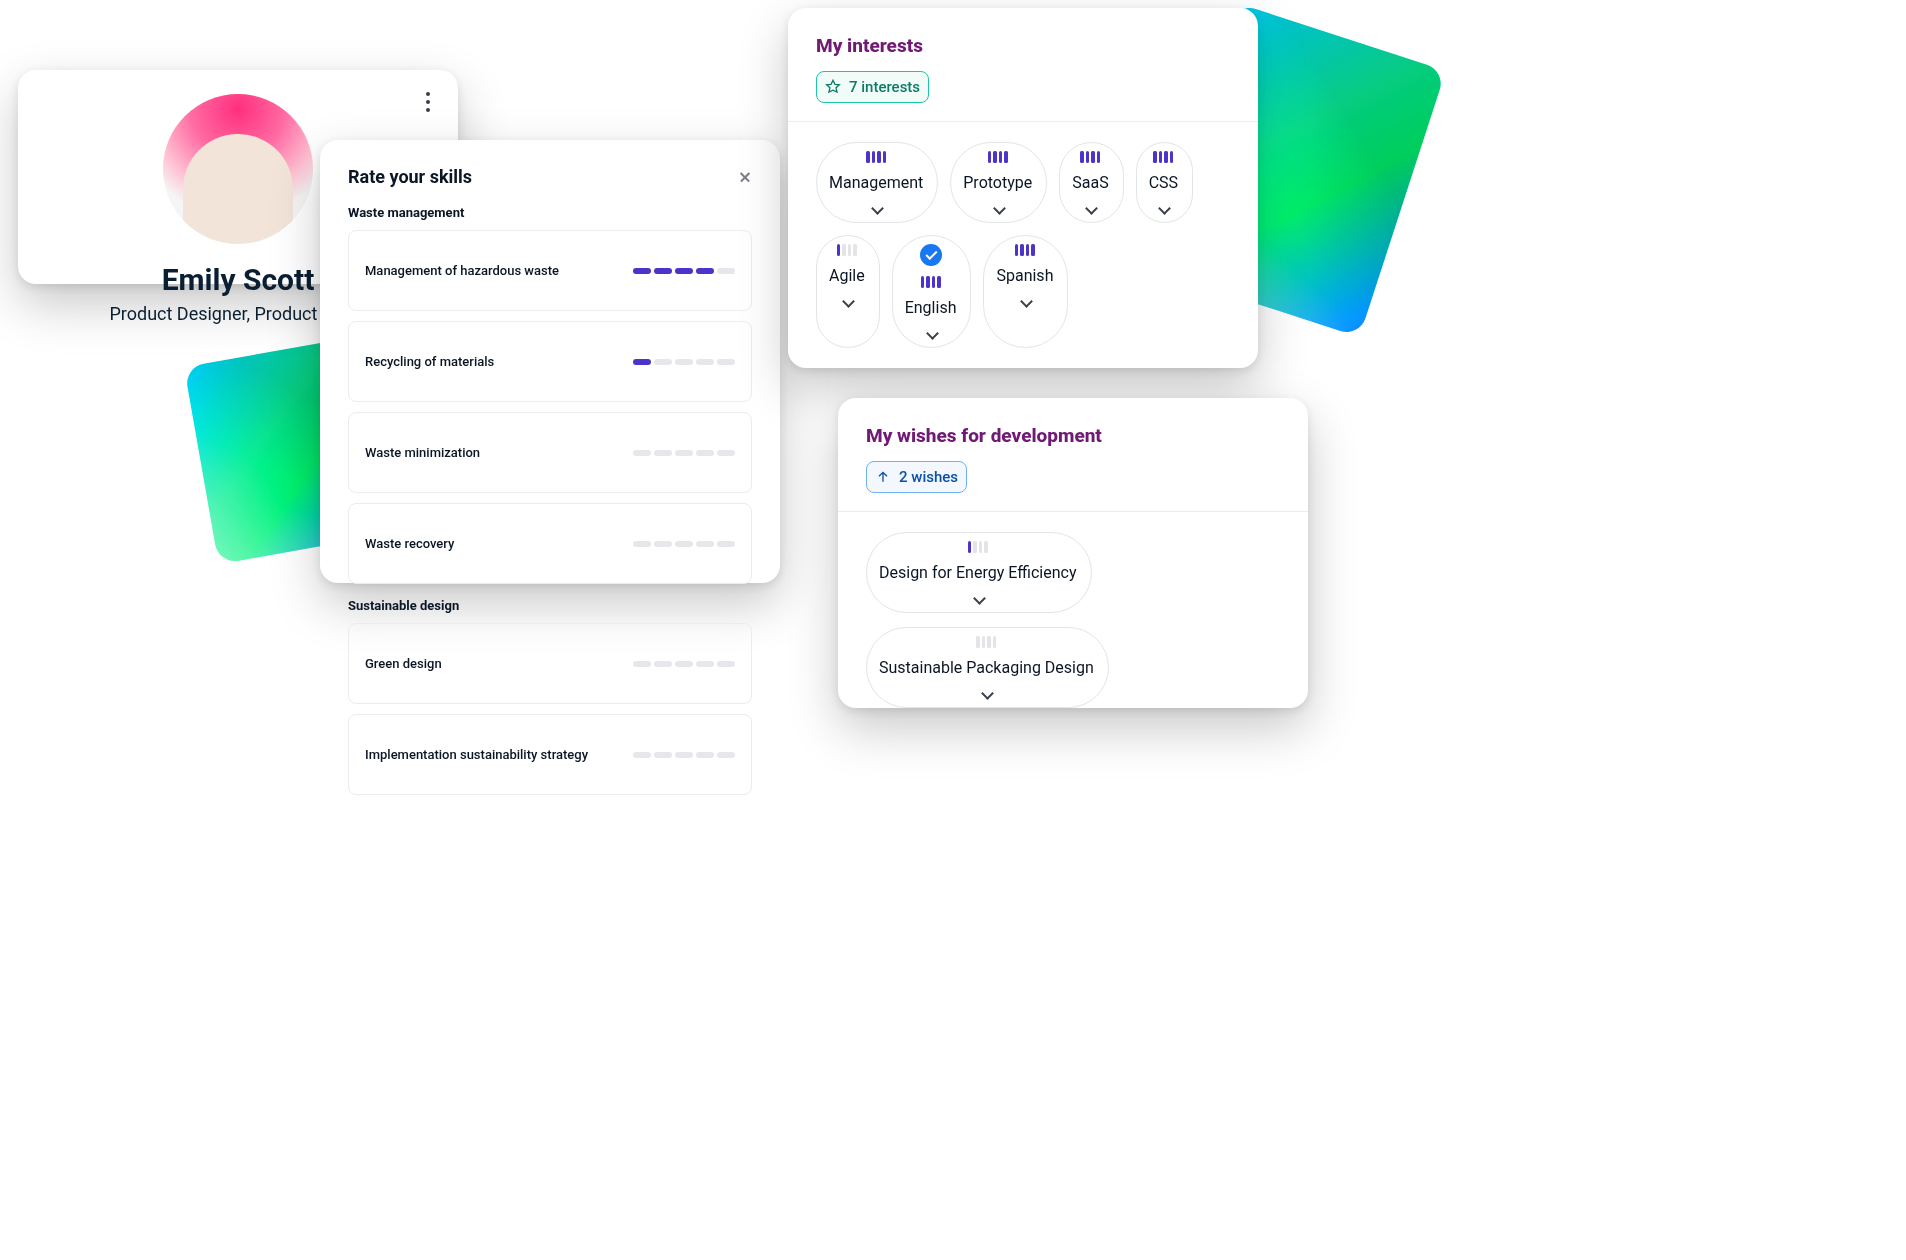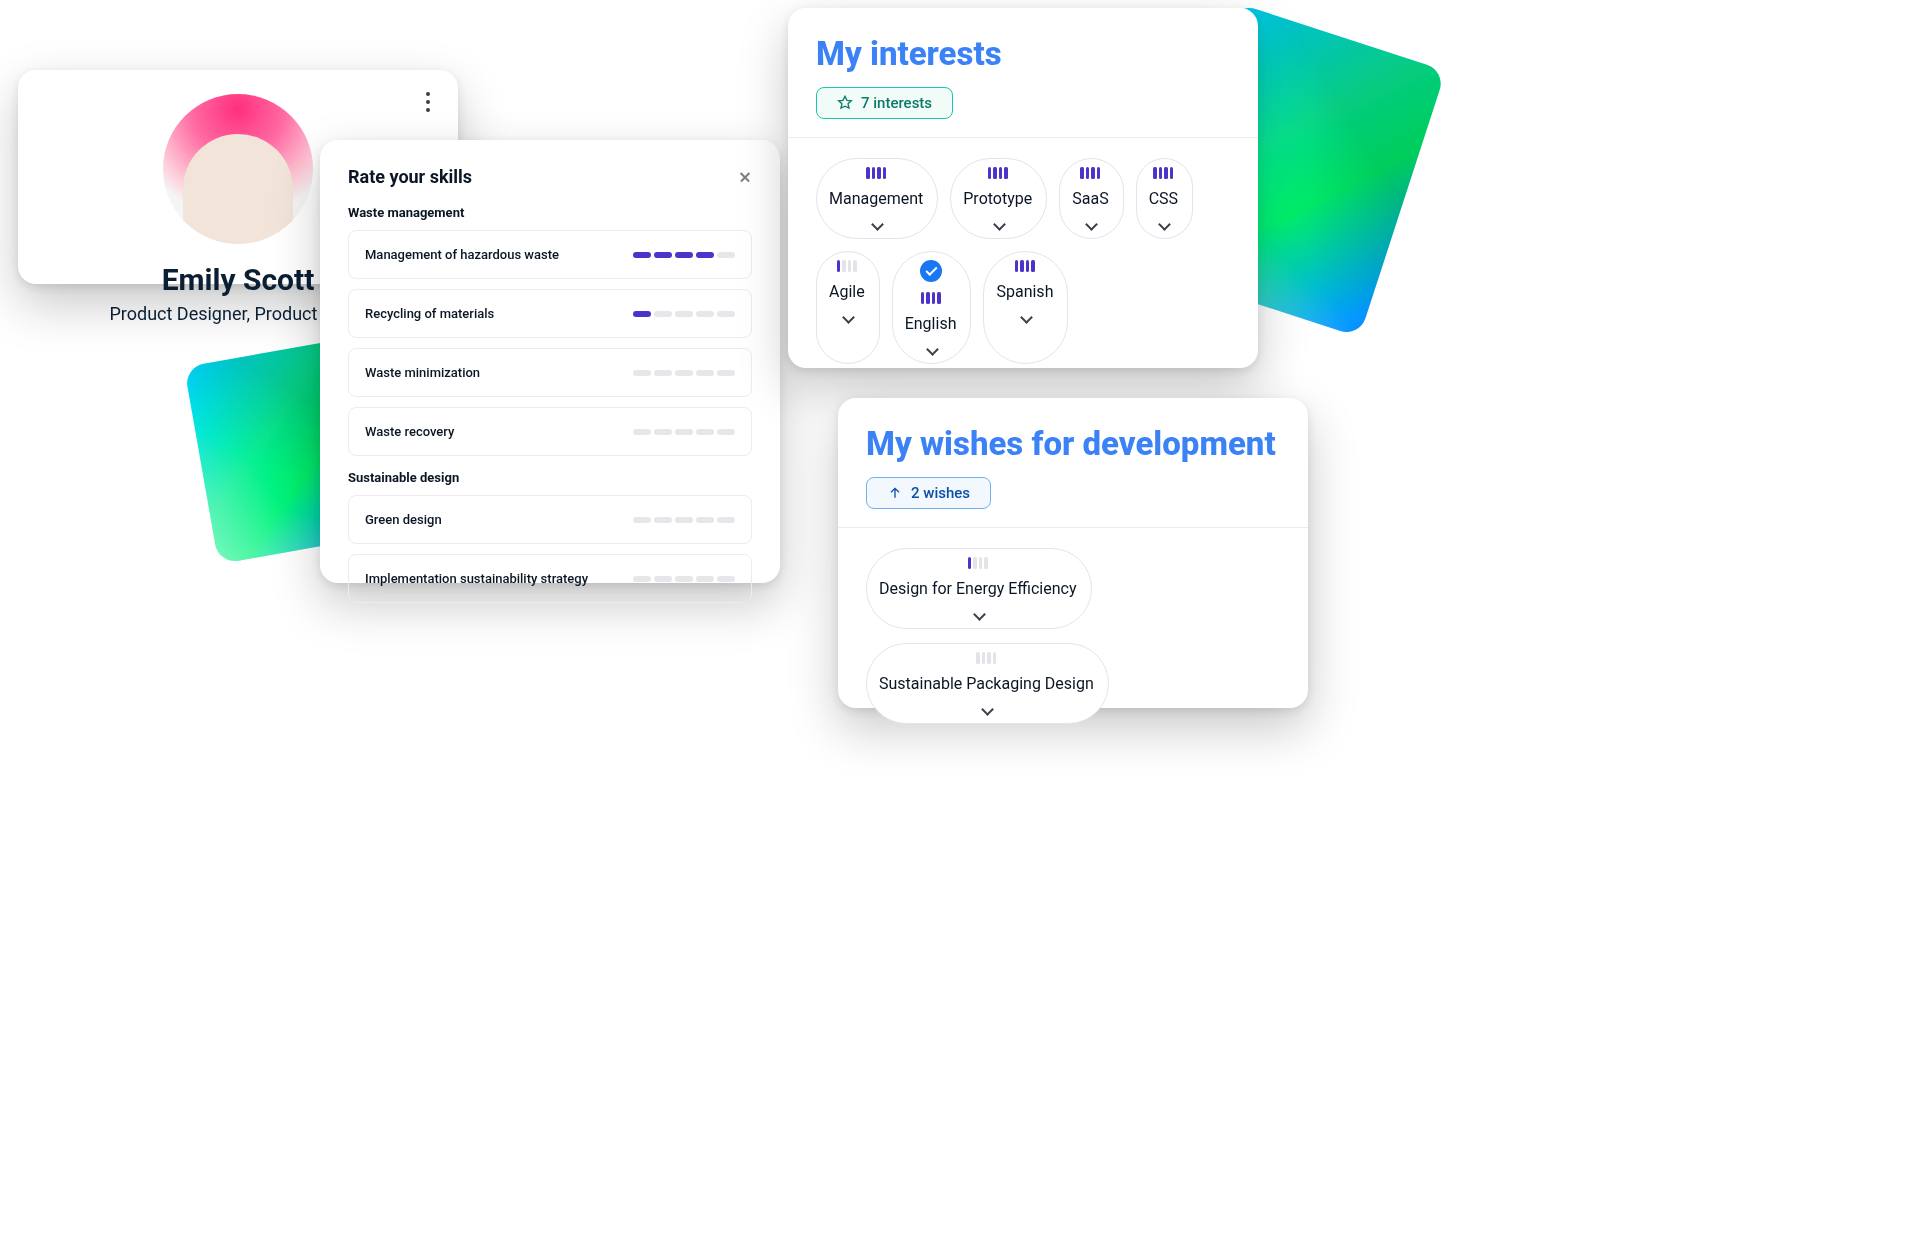--- a/index.html
+++ b/index.html
@@ -55,34 +55,34 @@
   .skills-header { display: flex; justify-content: space-between; align-items: center; margin-bottom: 18px; }
   .skills-title { font-size: 18px; font-weight: 700; color: #0b1625; }
   .close-x { width: 14px; height: 14px; position: relative; cursor: pointer; color: #7a7f87; }
   .close-x::before, .close-x::after { content: ""; position: absolute; left: 50%; top: 50%; width: 12px; height: 1.5px; background: currentColor; }
   .close-x::before { transform: translate(-50%,-50%) rotate(45deg); }
   .close-x::after  { transform: translate(-50%,-50%) rotate(-45deg); }
   .skill-group { font-size: 13px; font-weight: 700; color: #0b1625; margin: 14px 0 10px; }
   .skill-row {
     display: flex; align-items: center; justify-content: space-between;
     border: 1px solid #ececef; border-radius: 8px;
-    padding: 16px 16px; margin-bottom: 10px;
+    padding: 32px 16px; margin-bottom: 10px;
   }
   .skill-row span.label { font-size: 13px; color: #0b1625; font-weight: 500; }
   .segbar { display: flex; gap: 3px; }
   .segbar i { display: block; width: 18px; height: 6px; border-radius: 3px; background: #e6e7ea; }
   .segbar i.fill { background: #4b34c9; }
 
   
   .interests-card { top: 8px; right: 120px; width: 470px; height: 360px; padding: 26px 28px 20px; }
-  .panel-title { font-size: 33px; font-weight: 800; color: #3b82f6; margin-bottom: 14px; }
+  .panel-title { font-size: 19px; font-weight: 800; color: #701a75; margin-bottom: 14px; }
   .badge {
     display: inline-flex; align-items: center; gap: 8px;
     border: 1.5px solid; border-radius: 8px;
-    padding: 6px 20px; font-size: 15px; font-weight: 500;
+    padding: 6px 8px; font-size: 15px; font-weight: 500;
   }
   .badge-green { color: #0d7a66; border-color: #1cc7a8; background: #f1fcf9; }
   .badge-blue  { color: #0b4fa8; border-color: #6fb2ef; background: #f2f8fe; }
   .badge svg { width: 16px; height: 16px; }
   .divider { height: 1px; background: #ececef; margin: 18px -28px 20px; }
   .chips { display: flex; flex-wrap: wrap; gap: 12px; }
   .chip {
     display: inline-flex; align-items: center; gap: 10px;
     border: 1px solid #e3e4e8; border-radius: 999px;
     padding: 8px 14px 8px 12px; background: #fff; cursor: pointer;

